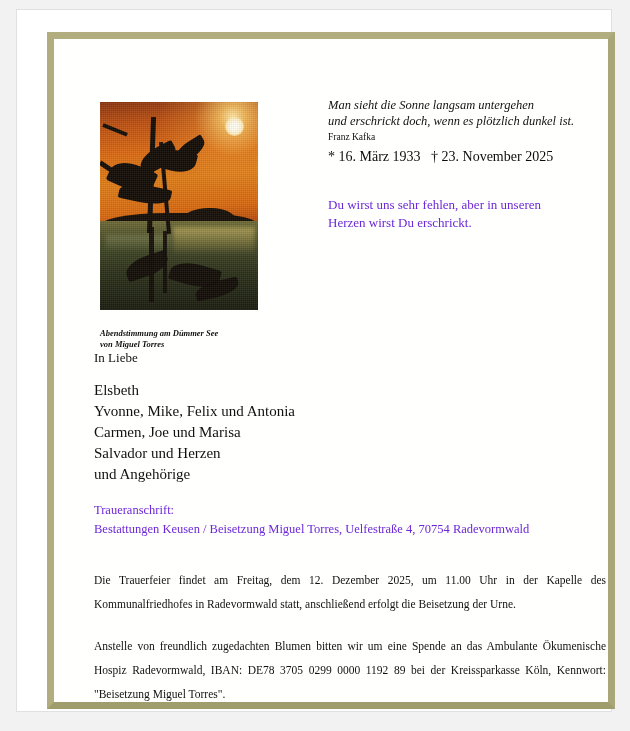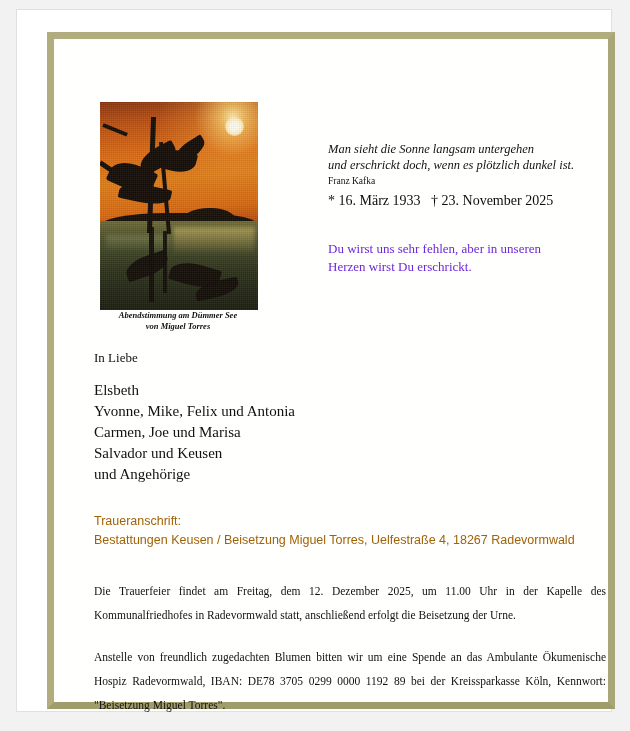--- a/index.html
+++ b/index.html
@@ -163,23 +163,23 @@
   .grain {
     position: absolute;
     left: 0; top: 0; right: 0; bottom: 0;
     background-image:
       repeating-linear-gradient(0deg, rgba(255,255,255,0.045) 0 1px, rgba(0,0,0,0.045) 1px 2px),
       repeating-linear-gradient(90deg, rgba(255,255,255,0.04) 0 1px, rgba(0,0,0,0.04) 1px 2px);
     pointer-events: none;
   }
 
   .caption {
-    margin-top: 0;
+    margin-top: 18px;
     width: 158px;
-    text-align: center;
+    text-align: left;
     font-family: "Liberation Serif", serif;
     font-style: italic;
     font-weight: bold;
     font-size: 8.5px;
     line-height: 11px;
     color: #111;
     padding-right: 2px;
     box-sizing: border-box;
   }
 
@@ -189,21 +189,20 @@
     left: 274px;
     top: 58px;
     width: 290px;
   }
   .quote {
     font-family: "Liberation Serif", serif;
     font-style: italic;
     font-size: 12.5px;
     line-height: 16px;
     color: #111;
-    margin-top: 44px;
   }
   .quote-author {
     margin-top: 2px;
     font-family: "Liberation Serif", serif;
     font-size: 9.5px;
     line-height: 13px;
     color: #111;
   }
   .deceased-name {
     margin-top: 29px;
@@ -242,25 +241,25 @@
     color: #111;
   }
   .family {
     margin-top: 14px;
     font-family: "Liberation Serif", serif;
     font-size: 15px;
     line-height: 21px;
     color: #111;
   }
   .address-block {
-    margin-top: 27px;
-    font-family: Liberation Sans, sans-serif;
+    margin-top: 16px;
+    font-family: Liberation Serif, serif;
     font-size: 12.5px;
     line-height: 19px;
-    color: #a16207;
+    color: #6d28d9;
   }
   .service-block {
     margin-top: 29px;
     font-family: "Liberation Serif", serif;
     font-size: 11.5px;
     line-height: 24px;
     color: #111;
     text-align: justify;
   }
   .donation-block {
@@ -326,27 +325,27 @@
           </div>
         </div>
 
         <div class="lower">
           <div class="in-liebe">In Liebe</div>
 
           <div class="family">
             <div>Elsbeth</div>
             <div>Yvonne, Mike, Felix und Antonia</div>
             <div>Carmen, Joe und Marisa</div>
-            <div>Salvador und Keusen</div>
+            <div>Salvador und Herzen</div>
             <div>und Angehörige</div>
           </div>
 
           <div class="address-block">
             <div>Traueranschrift:</div>
-            <div>Bestattungen Keusen / Beisetzung Miguel Torres, Uelfestraße 4, 18267 Radevormwald</div>
+            <div>Bestattungen Keusen / Beisetzung Miguel Torres, Uelfestraße 4, 70754 Radevormwald</div>
           </div>
 
           <div class="service-block">Die Trauerfeier findet am Freitag, dem 12. Dezember 2025, um 11.00 Uhr in der Kapelle des Kommunalfriedhofes in Radevormwald statt, anschließend erfolgt die Beisetzung der Urne.</div>
 
           <div class="donation-block">Anstelle von freundlich zugedachten Blumen bitten wir um eine Spende an das Ambulante Ökumenische Hospiz Radevormwald, IBAN: DE78 3705 0299 0000 1192 89 bei der Kreissparkasse Köln, Kennwort: "Beisetzung Miguel Torres".</div>
         </div>
 
       </div>
     </div>
   </div>

